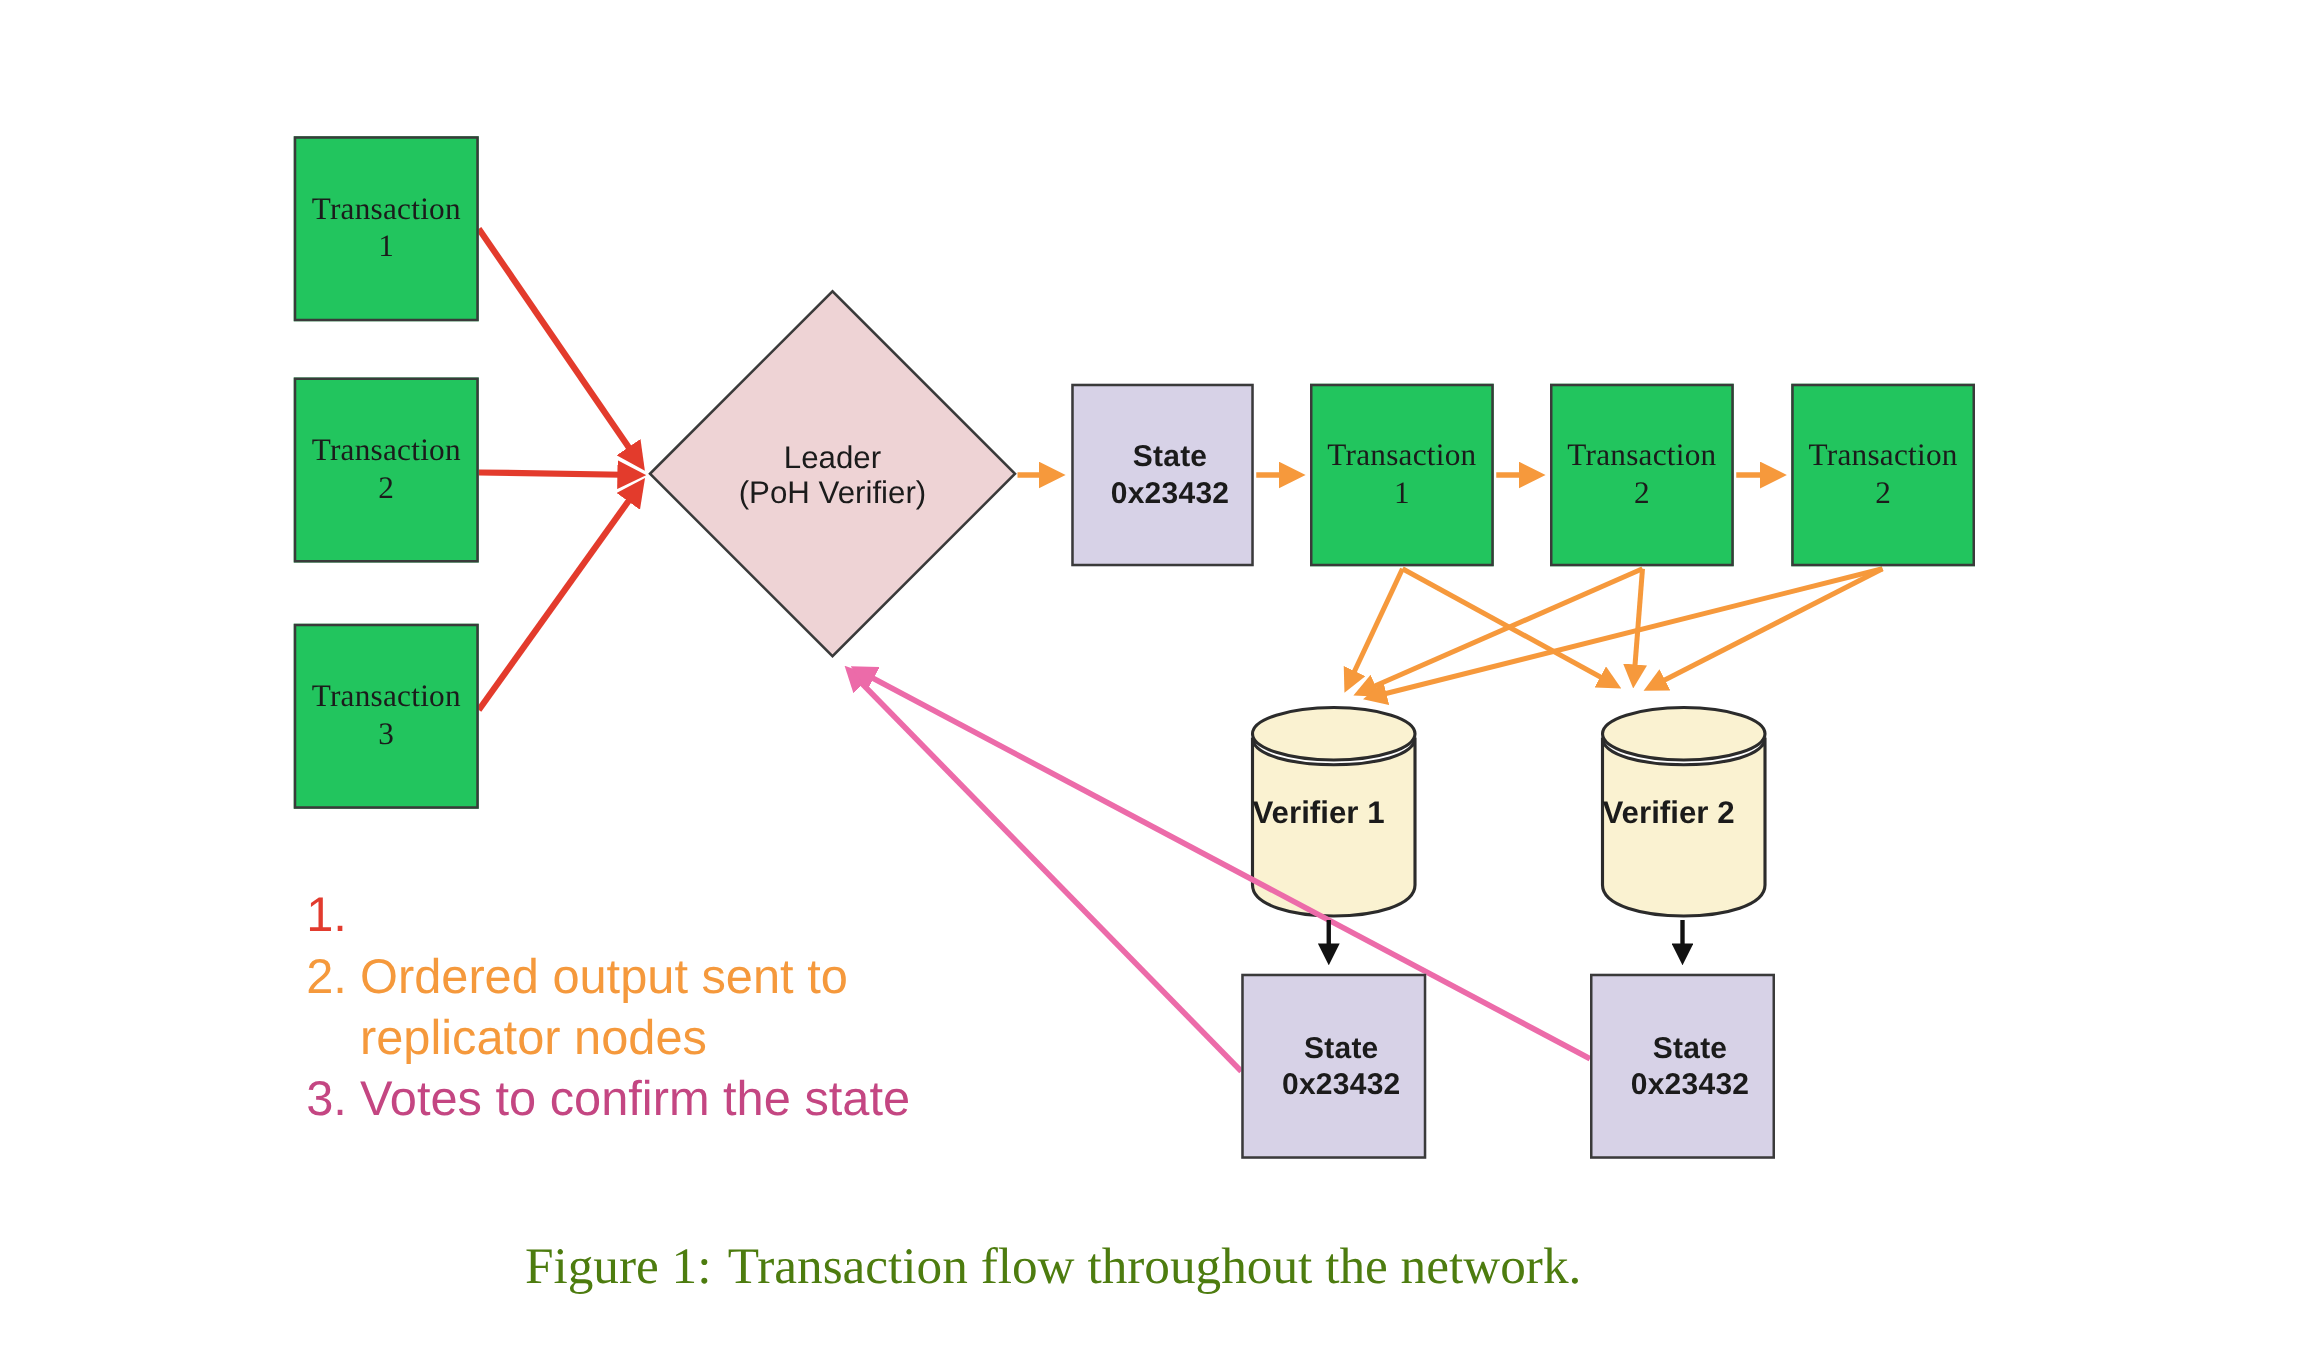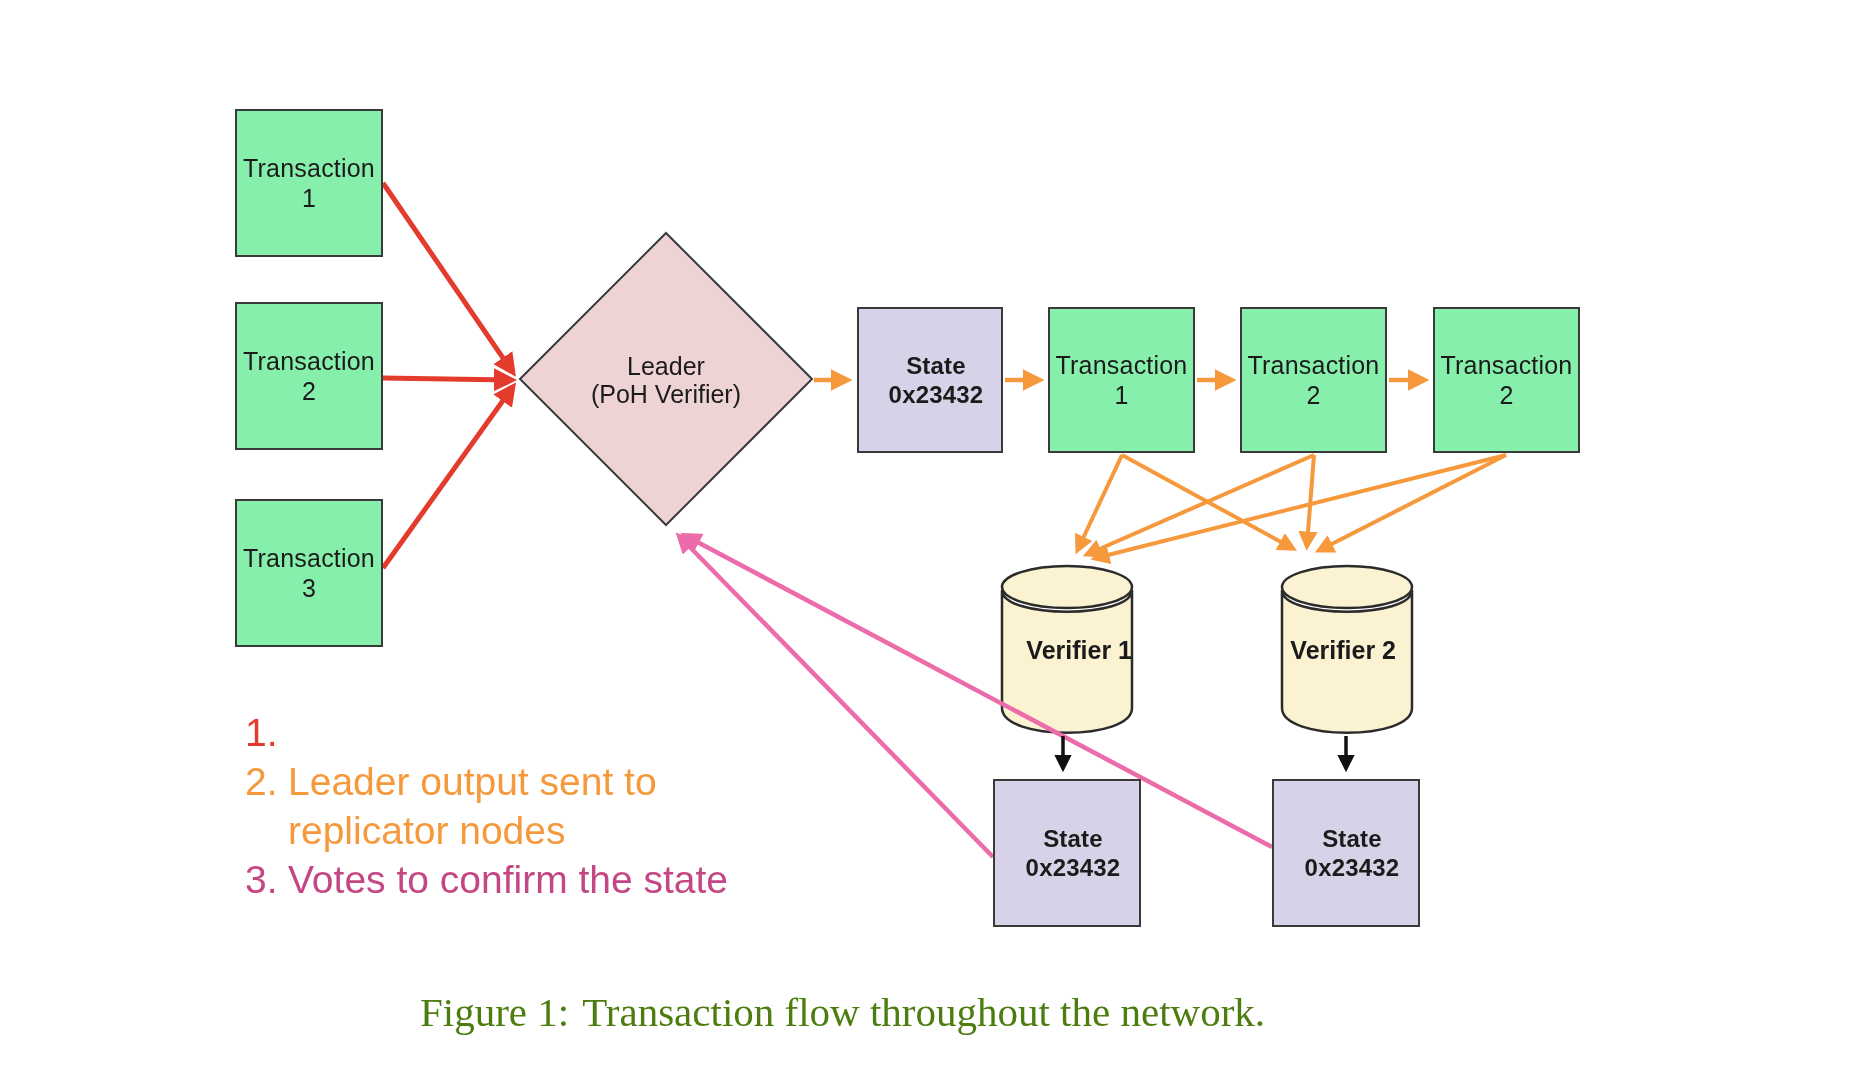--- a/index.html
+++ b/index.html
@@ -15,32 +15,32 @@
   .node{
     position:absolute;
     box-sizing:border-box;
     border:2px solid #3a3a3a;
     display:flex;flex-direction:column;
     align-items:center;justify-content:center;
     text-align:center;
     font-size:25px;line-height:30px;
     letter-spacing:0.2px;
   }
-  .node.blue{background:#86efac;}
+  .node.blue{background:#22c55e;font-family:Liberation Serif, serif;}
   .node.lavender{background:#d7d2e7;font-weight:bold;font-size:24px;line-height:29px;padding-left:12px;}
   .diamond-label{
     position:absolute;
     display:flex;flex-direction:column;
     align-items:center;justify-content:center;
     text-align:left;
     font-size:25px;line-height:28px;
   }
   .cyl-label{
     position:absolute;
-    display:flex;align-items:center;justify-content:flex-end;
+    display:flex;align-items:center;justify-content:flex-start;
     font-weight:bold;font-size:25px;
   }
   .legend{
     position:absolute;left:245px;top:708px;
     font-size:39px;line-height:49px;
   }
   .legend-item{display:flex;}
   .legend-item .num{width:43px;flex:0 0 43px;}
   .li-0{color:#e23b2e;}
   .li-1{color:#f5993c;}
@@ -168,21 +168,21 @@
     <span>State</span>
     <span>0x23432</span>
   </div>
 
   <div class="legend">
     <div class="legend-item li-0">
       <span class="num">1.</span>
     </div>
     <div class="legend-item li-1">
       <span class="num">2.</span>
-      <span class="txt">Leader output sent to replicator nodes</span>
+      <span class="txt">Ordered output sent to replicator nodes</span>
     </div>
     <div class="legend-item li-2">
       <span class="num">3.</span>
       <span class="txt">Votes to confirm the state</span>
     </div>
   </div>
 
   <div class="caption">
     <span class="prefix">Figure 1:</span><span>Transaction flow throughout the network.</span>
   </div>

